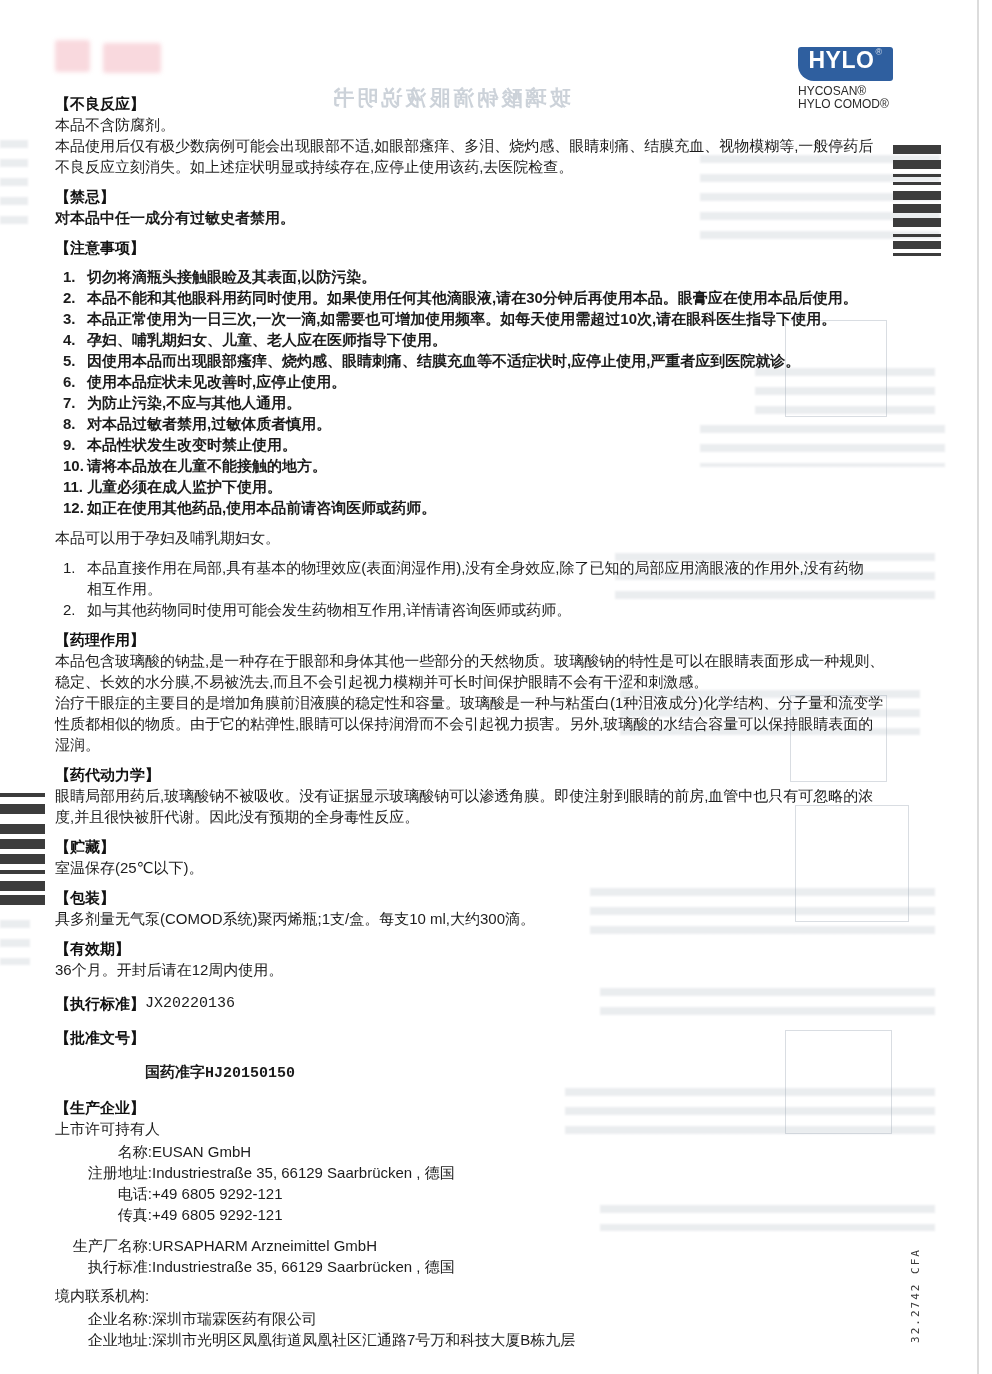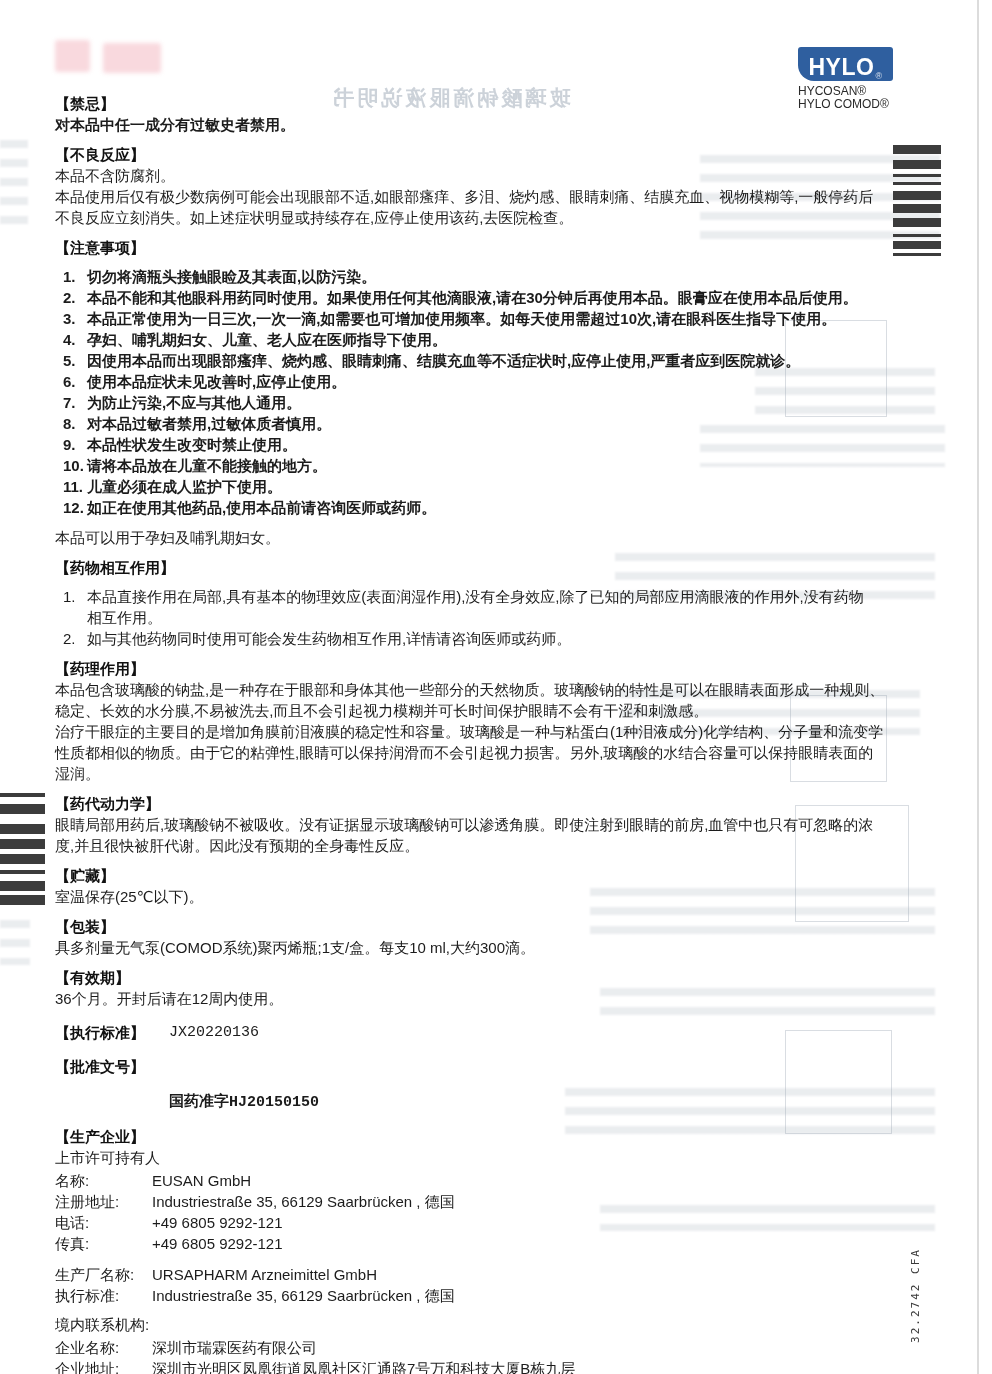--- a/index.html
+++ b/index.html
@@ -6,35 +6,35 @@
   body{
     width:992px;height:1374px;position:relative;background:#ffffff;
     font-family:"Liberation Sans","DejaVu Sans",sans-serif;
     color:#1c1c1c;overflow:hidden;
   }
   
   .doc{position:absolute;left:55px;top:84px;width:830px;font-size:15px;line-height:21px;}
   .sec{margin-top:9px;}
   .h{font-weight:bold;color:#111;}
   .b{font-weight:bold;}
-  .inline-sec{display:flex;margin-top:13px;gap:24px;}
+  .inline-sec{display:flex;margin-top:13px;}
   .inline-sec .val{font-weight:normal;font-family:Liberation Mono, monospace;}
   .inline-sec.bold-val .val{font-weight:bold;margin-top:36px;}
   ol.num{list-style:none;margin:8px;padding:0;counter-reset:it;}
   ol.num li{counter-increment:it;display:flex;}
   ol.num li::before{content:counter(it) ".";width:24px;flex:0 0 24px;}
   ol.num.bold li{font-weight:bold;}
   .rows{margin-top:2px;}
   .row{display:flex;}
-  .row .lbl{width:97px;flex:0 0 97px;}
+  .row .lbl{width:97px;flex:0 0 97px;text-align:right;}
   .gap-s{height:8px;}
   
   .logo{position:absolute;left:798px;top:47px;width:110px;}
   .logo-box{width:95px;height:34px;border-radius:3px 3px 3px 16px;
-    display:flex;align-items:flex-end;justify-content:center;color:#fff;
+    display:flex;align-items:flex-start;justify-content:center;color:#fff;
     font-weight:bold;font-size:23px;letter-spacing:.5px;}
   .logo-box sup{font-size:9px;font-weight:normal;margin-left:1px;opacity:.8;}
   .logo-sub{font-size:12px;line-height:12.5px;color:#2a2a2a;margin-top:4px;}
   
   .barcode{position:absolute;display:flex;flex-direction:column;}
   .barcode i{display:block;background:#3c3c3c;width:100%;}
   .bc-left{left:0;top:793px;width:45px;}
   .bc-right{left:893px;top:145px;width:48px;}
   .t3{height:3px}.t4{height:4px}.t8{height:8px}.t9{height:9px}.t10{height:10px}
   .g4{margin-top:4px}.g5{margin-top:5px}.g6{margin-top:6px}.g7{margin-top:7px}.g10{margin-top:10px}
@@ -116,31 +116,31 @@
 
 <div class="edge-line"></div>
 
 <div class="vtext">
   <span>32.2742  CFA</span>
 </div>
 
 <div class="doc">
 
   <div class="sec">
-    <div class="h">【禁忌】</div>
-    <div class="b">对本品中任一成分有过敏史者禁用。</div>
-  </div>
-
-  <div class="sec">
     <div class="h">【不良反应】</div>
     <div>本品不含防腐剂。</div>
     <div>本品使用后仅有极少数病例可能会出现眼部不适,如眼部瘙痒、多泪、烧灼感、眼睛刺痛、结膜充血、视物模糊等,一般停药后不良反应立刻消失。如上述症状明显或持续存在,应停止使用该药,去医院检查。</div>
   </div>
 
   <div class="sec">
+    <div class="h">【禁忌】</div>
+    <div class="b">对本品中任一成分有过敏史者禁用。</div>
+  </div>
+
+  <div class="sec">
     <div class="h">【注意事项】</div>
     <ol class="num bold">
       <li>
           <span>切勿将滴瓶头接触眼睑及其表面,以防污染。</span>
         </li>
       <li>
           <span>本品不能和其他眼科用药同时使用。如果使用任何其他滴眼液,请在30分钟后再使用本品。眼膏应在使用本品后使用。</span>
         </li>
       <li>
           <span>本品正常使用为一日三次,一次一滴,如需要也可增加使用频率。如每天使用需超过10次,请在眼科医生指导下使用。</span>
@@ -173,21 +173,20 @@
           <span>如正在使用其他药品,使用本品前请咨询医师或药师。</span>
         </li>
     </ol>
   </div>
 
   <div class="sec">
     <div>本品可以用于孕妇及哺乳期妇女。</div>
   </div>
 
   <div class="sec">
-    <div class="h">【药物相互作用】</div>
     <ol class="num">
       <li>
           <span>本品直接作用在局部,具有基本的物理效应(表面润湿作用),没有全身效应,除了已知的局部应用滴眼液的作用外,没有药物相互作用。</span>
         </li>
       <li>
           <span>如与其他药物同时使用可能会发生药物相互作用,详情请咨询医师或药师。</span>
         </li>
     </ol>
   </div>
 

